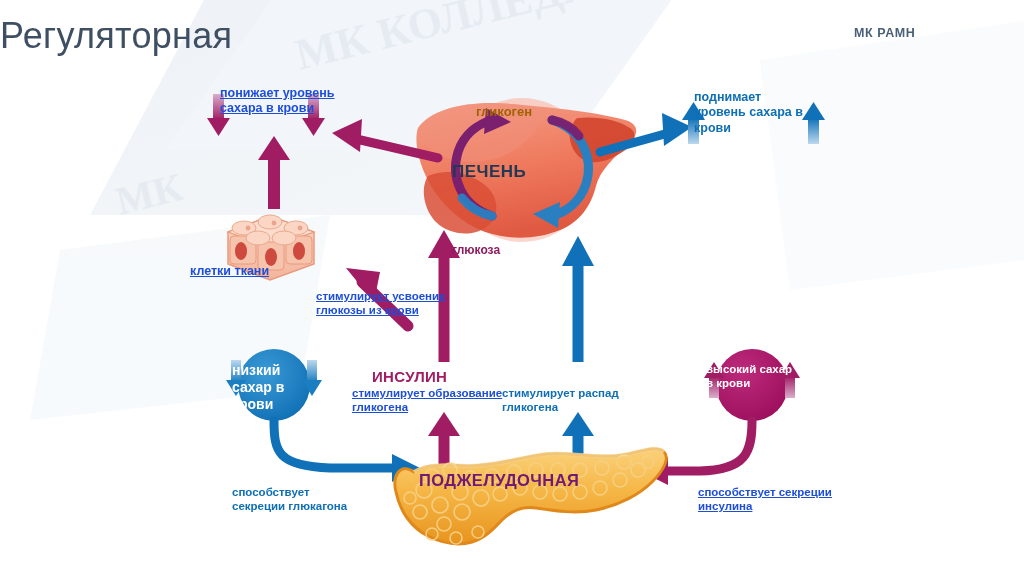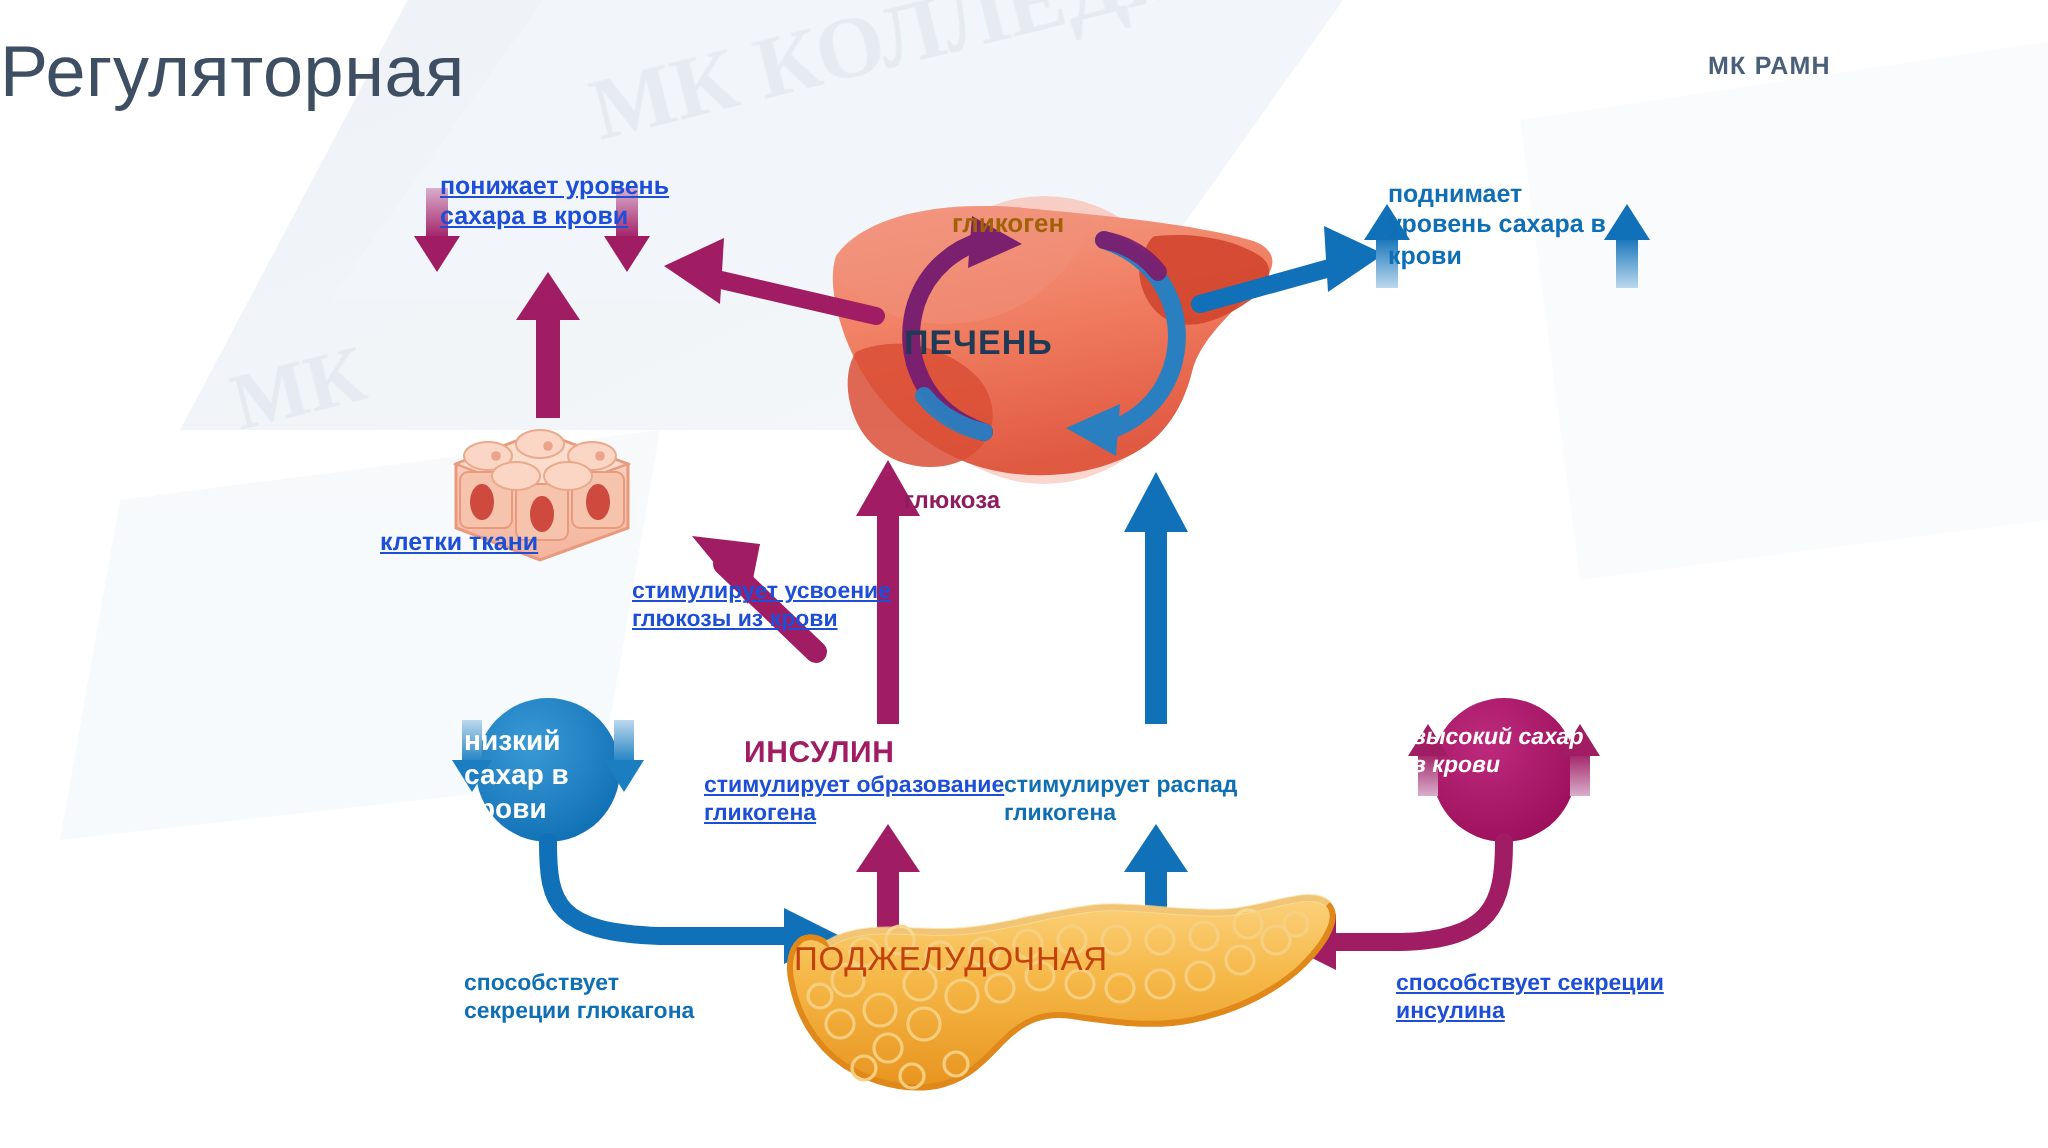--- a/index.html
+++ b/index.html
@@ -37,23 +37,23 @@
 
   .stim-uptake{left:316px;top:289px;width:170px;font-size:11.5px;}
 
   .insulin-name{left:372px;top:368px;width:140px;font-size:15px;color:#a01c63;font-weight:700;letter-spacing:.3px;}
   .insulin-desc{left:352px;top:386px;width:180px;font-size:11.5px;}
 
   .glucagon-name{left:512px;top:368px;width:150px;font-size:15px;color:#1071b8;font-weight:700;letter-spacing:.3px;}
   .glucagon-desc{left:502px;top:386px;width:170px;font-size:11.5px;}
 
   .low-sugar{left:232px;top:362px;width:84px;font-size:14px;color:#ffffff;font-weight:700;}
-  .high-sugar{left:706px;top:362px;width:92px;font-size:11.5px;color:#ffffff;font-weight:700;font-style:italic;}
-
-  .pancreas-name{left:397px;top:470px;width:220px;font-size:16.5px;color:#c2410c;font-weight:400;letter-spacing:.4px;}
+  .high-sugar{left:706px;top:362px;width:92px;font-size:11.5px;color:#ffffff;font-weight:700;}
+
+  .pancreas-name{left:419px;top:470px;width:220px;font-size:16.5px;color:#701a75;font-weight:700;letter-spacing:.4px;}
 
   .promote-glucagon{left:232px;top:485px;width:130px;font-size:11.5px;}
   .promote-insulin{left:698px;top:485px;width:140px;font-size:11.5px;}
 </style>
 </head>
 <body>
 
 <div id="stage">
 
   <svg id="bg" viewBox="0 0 1024 574">

